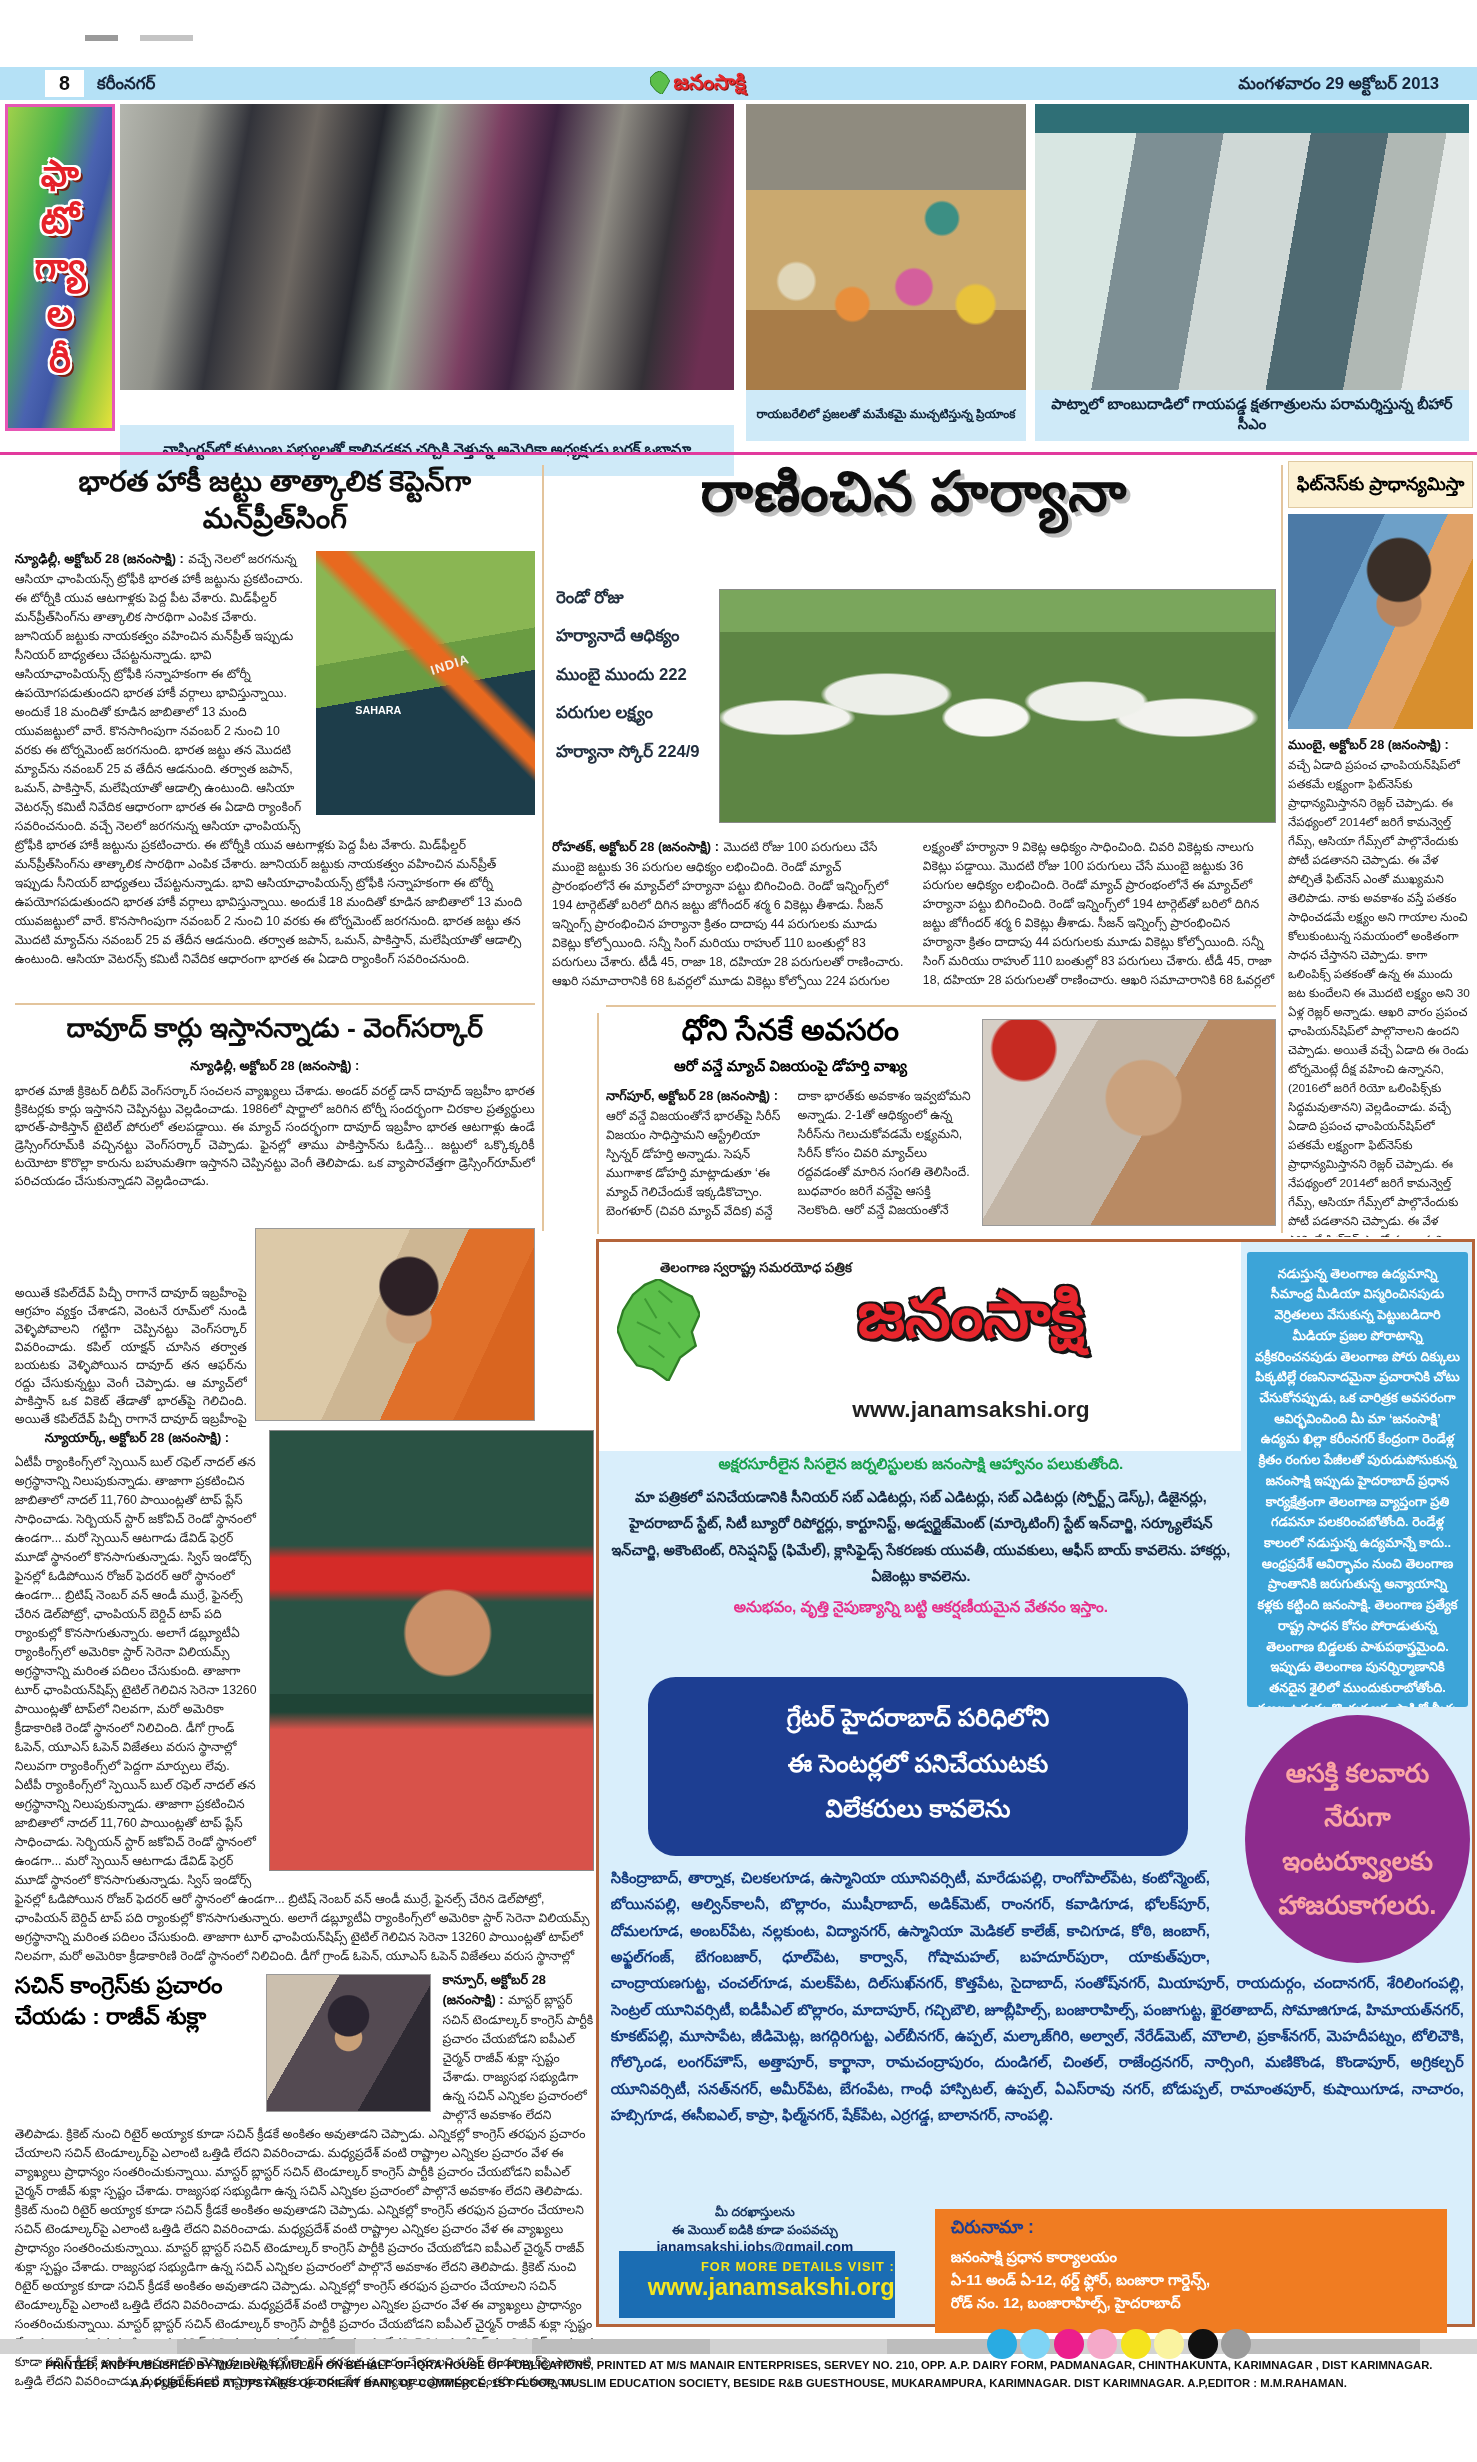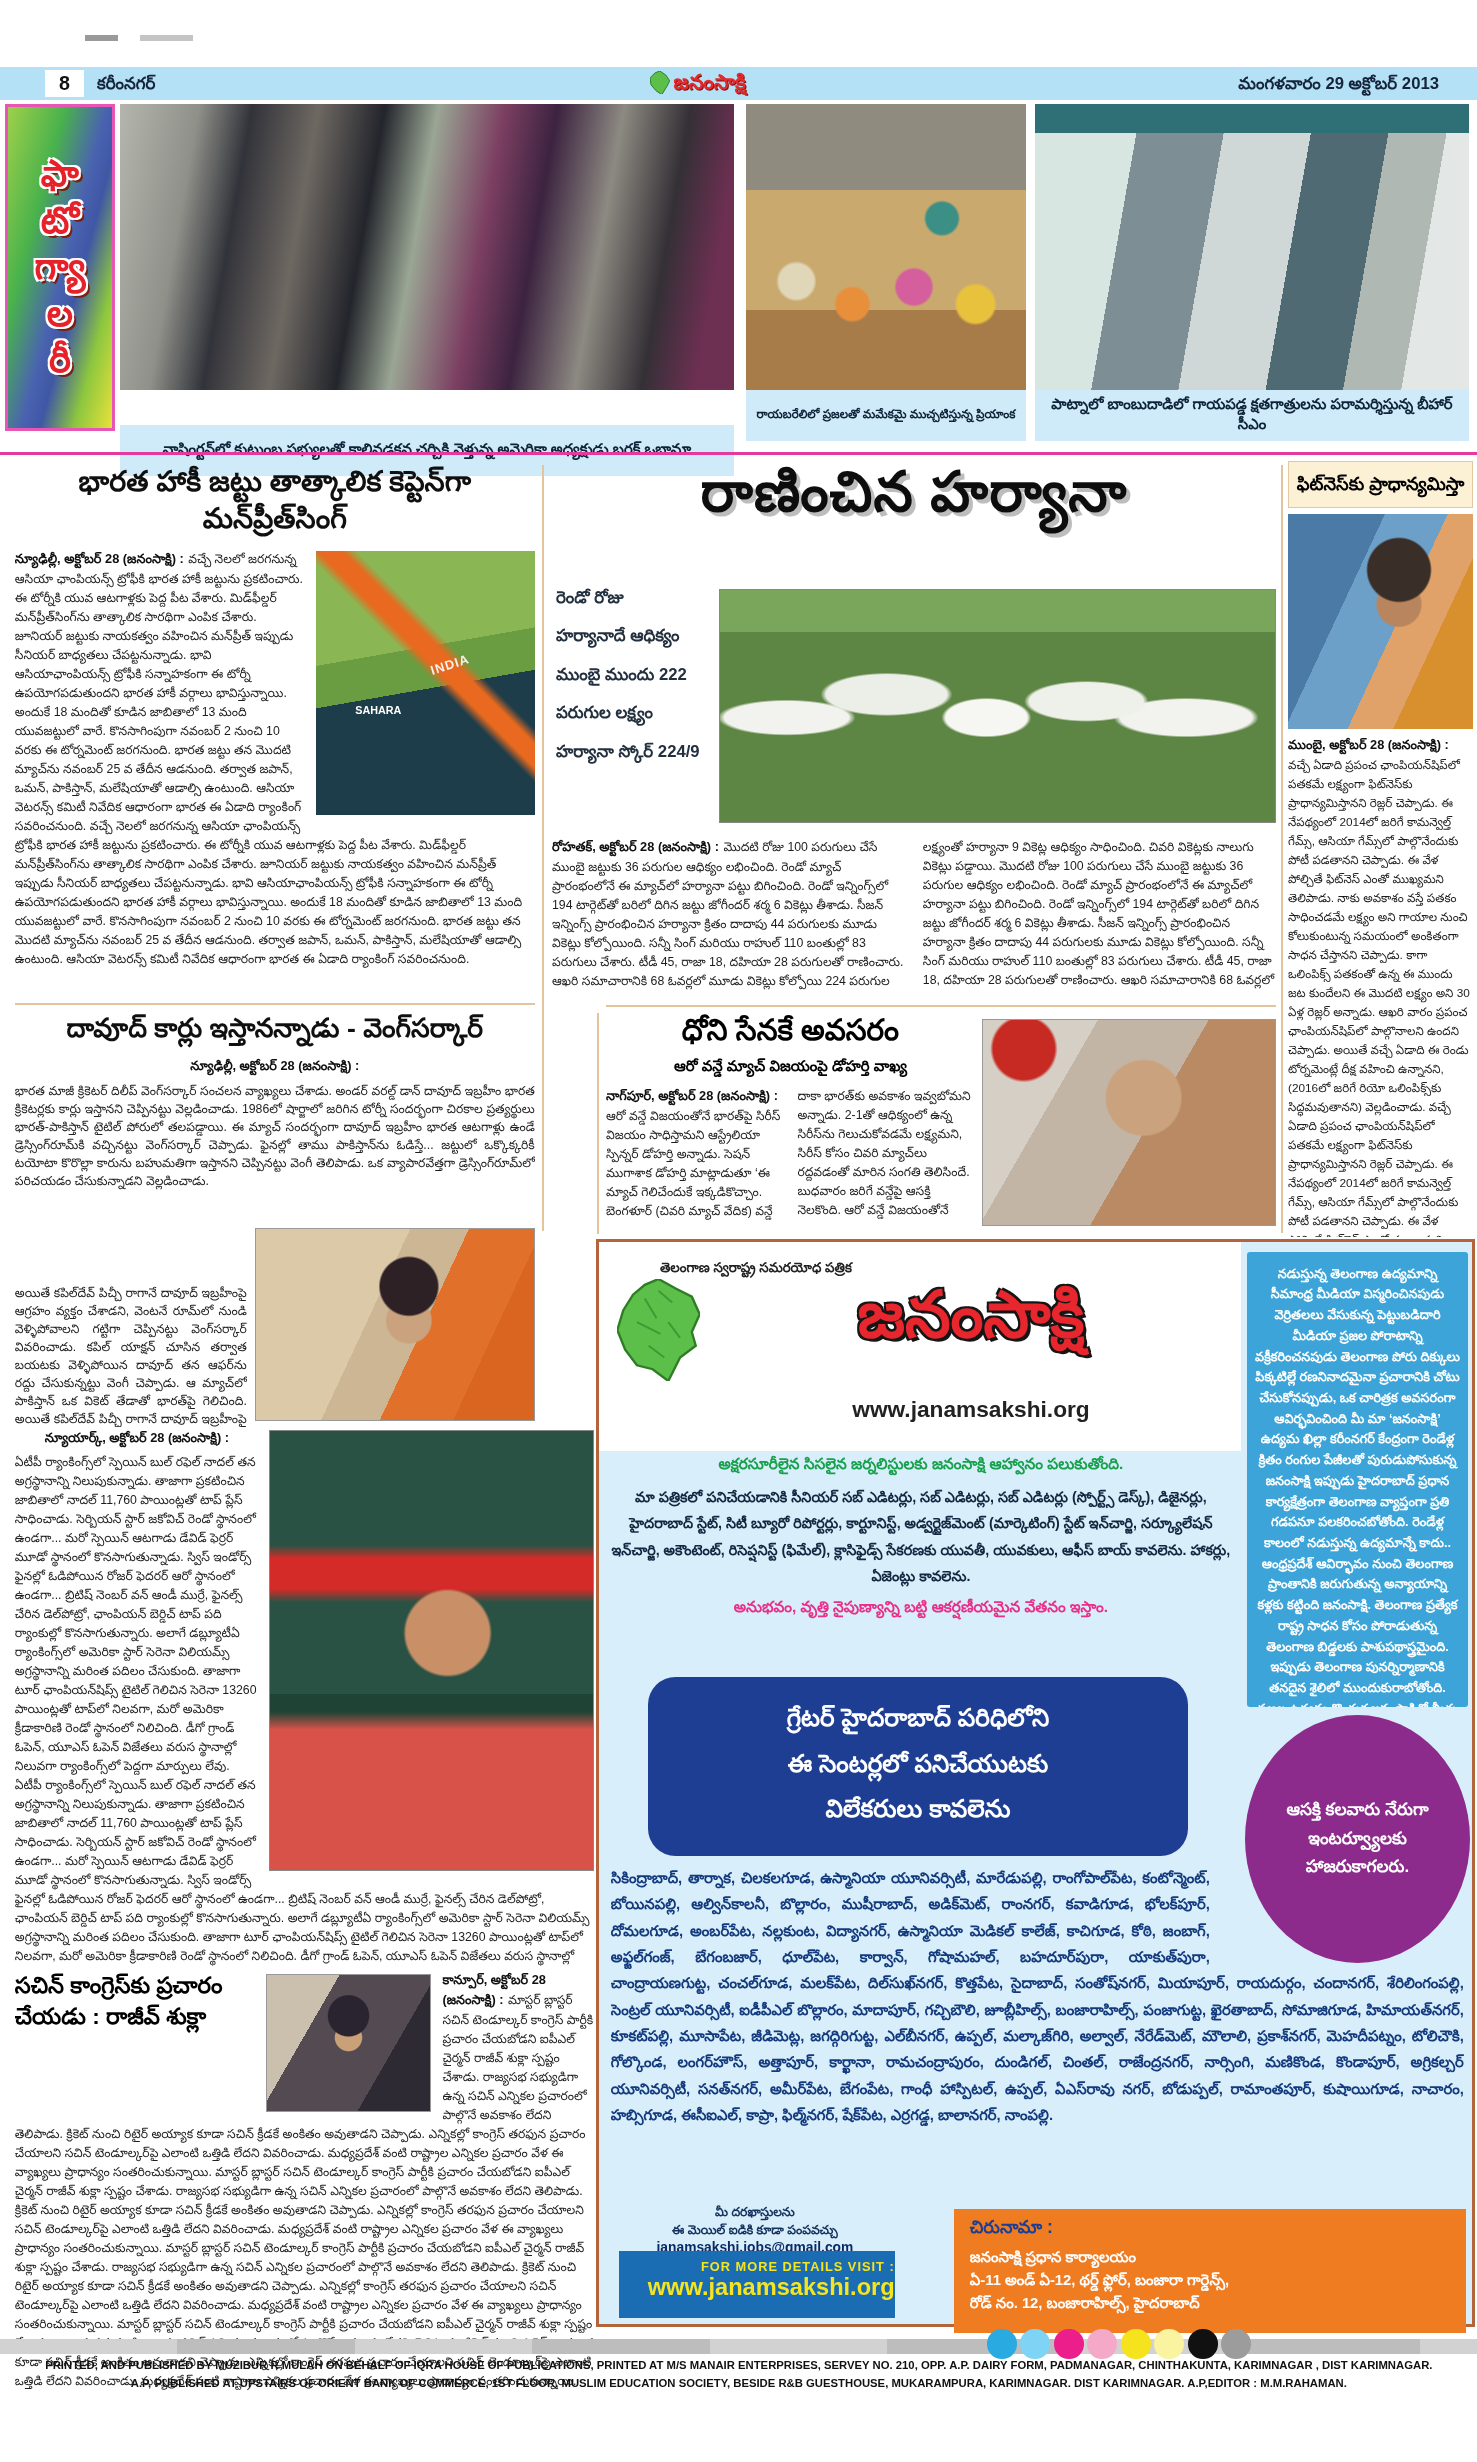--- a/index.html
+++ b/index.html
@@ -157,42 +157,42 @@
   #ad-logo { position:absolute; top:0; left:0; width:642px; height:209px; background:#fff; }
   #ad-tagline { position:absolute; top:17.7px; left:61px; font-size:13.3px; font-weight:bold; color:#222; }
   #ad-map { position:absolute; top:37px; left:17.7px; }
   #ad-logotxt { position:absolute; top:35px; left:102px; width:540px; text-align:center; font-size:65px; font-weight:bold; color:#e8262d;
     text-shadow:-2px -2px 0 #161616, 2px -2px 0 #161616, -2px 2px 0 #161616, 3px 3px 0 #161616; }
   #ad-url { position:absolute; top:154px; left:102px; width:540px; text-align:center; font-size:22.7px; font-weight:bold; color:#222; }
 
   #ad-side-blue { position:absolute; top:9.9px; left:648px; width:221px; height:455px; background:#3ca4d8; border-radius:3px;
     color:#fff; font-size:12.8px; font-weight:bold; line-height:1.62; text-align:center; padding:11.8px 7.9px; overflow:hidden; }
   #ad-ellipse { position:absolute; top:473px; left:646px; width:225px; height:248px; background:#8d2b8d; border-radius:50%;
-    display:flex; align-items:center; justify-content:center; text-align:center; color:#ffffff; font-size:17px; font-weight:bold; line-height:1.7; padding:13.8px 19.7px; }
+    display:flex; align-items:center; justify-content:center; text-align:center; color:#fca5a5; font-size:26px; font-weight:bold; line-height:1.7; padding:13.8px 19.7px; }
 
   #ad-recruit { position:absolute; top:213px; left:3.9px; width:636px; text-align:center; }
   #ad-invite { color:#18a14c; font-size:15.3px; font-weight:bold; margin-bottom:7.9px; }
   #ad-roles { color:#12263f; font-size:14.3px; font-weight:bold; line-height:1.85; padding:0 5.9px; }
   #ad-salary { color:#e8308a; font-size:15.3px; font-weight:bold; margin-top:7.9px; }
 
   #ad-bluebox { position:absolute; top:435px; left:49px; width:540px; height:179px; background:#1d3e92; border-radius:27.6px;
     display:flex; flex-direction:column; align-items:center; justify-content:center; gap:11.8px; }
   #ad-bluebox div { color:#fff; font-size:24.6px; font-weight:bold; }
 
   #ad-list { position:absolute; top:623px; left:11.8px; width:853px; height:333px; overflow:hidden;
     color:#123a7d; font-size:14.8px; font-weight:bold; line-height:1.78; text-align:justify; }
   #ad-list .spacer { float:right; width:254px; height:99px; }
 
   #ad-note { position:absolute; top:961px; left:7.9px; width:296px; text-align:center; }
   #ad-note .n1 { font-size:12.3px; font-weight:bold; color:#14325e; line-height:1.5; }
   #ad-note .n2 { font-size:13.8px; font-weight:bold; color:#0a2a66; }
   #ad-urlbox { position:absolute; top:1009px; left:19.7px; width:276px; height:67px; background:#1b6db3; text-align:right; padding-top:7.9px; }
   #ad-urlbox .u1 { color:#f5e520; font-size:12.8px; font-weight:bold; letter-spacing:1px; }
   #ad-urlbox .u2 { color:#f5e520; font-size:23.6px; font-weight:bold; }
-  #ad-address { position:absolute; top:967px; left:355px; width:512px; height:124px; background:#f07c22; padding:7.9px 15.8px; }
+  #ad-address { position:absolute; top:967px; left:336px; width:512px; height:124px; background:#f07c22; padding:7.9px 15.8px; }
   #ad-address .a-title { color:#1d3e92; font-size:17.7px; font-weight:bold; margin-bottom:3.9px; }
   #ad-address .a-line { color:#fff; font-size:14.8px; font-weight:bold; line-height:1.55; }
 
   
   #bar { top:2339px; left:0; width:1478px; height:14.8px;
     background:repeating-linear-gradient(90deg,#d2d2d2 0 177px,#bdbdbd 177px 355px); }
   #dots { top:2329px; left:987px; display:flex; gap:3.9px; }
   #dots span { width:29.6px; height:29.6px; border-radius:50%; display:inline-block; }
   .f-line { left:14.8px; width:1448px; text-align:center; font-size:11.3px; font-weight:bold; color:#111; }
   #footer1 { top:2359px; }

